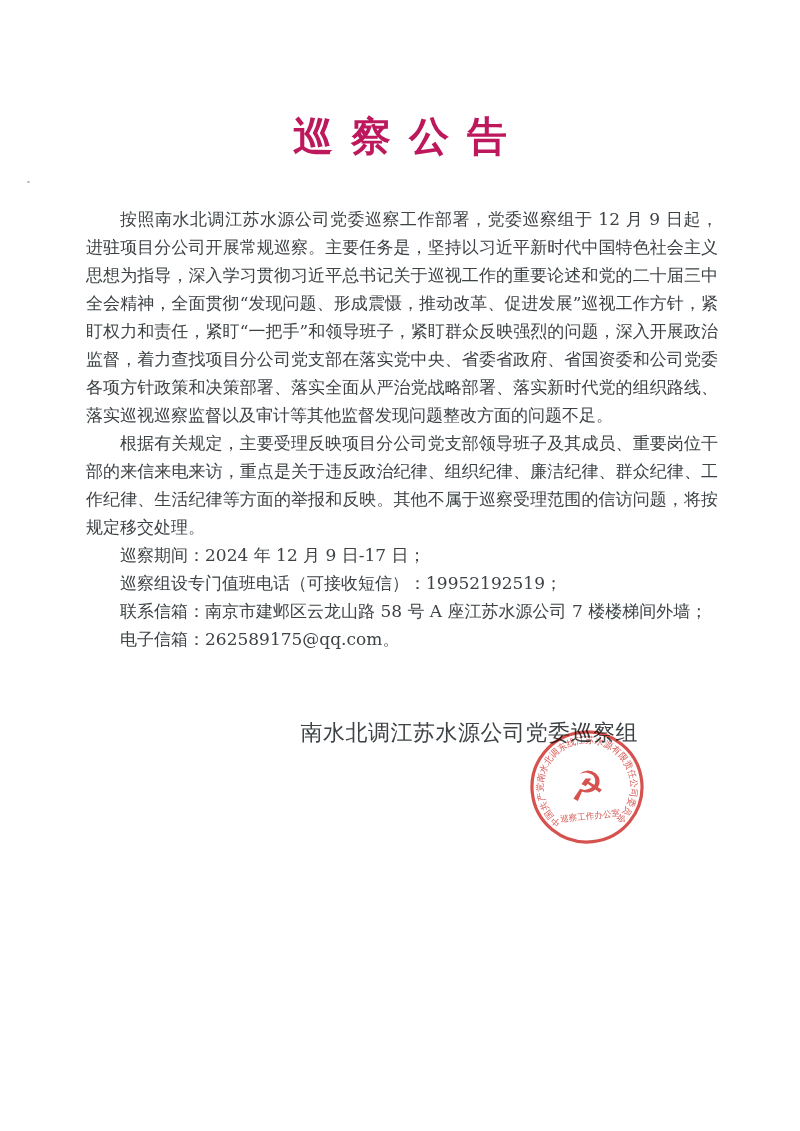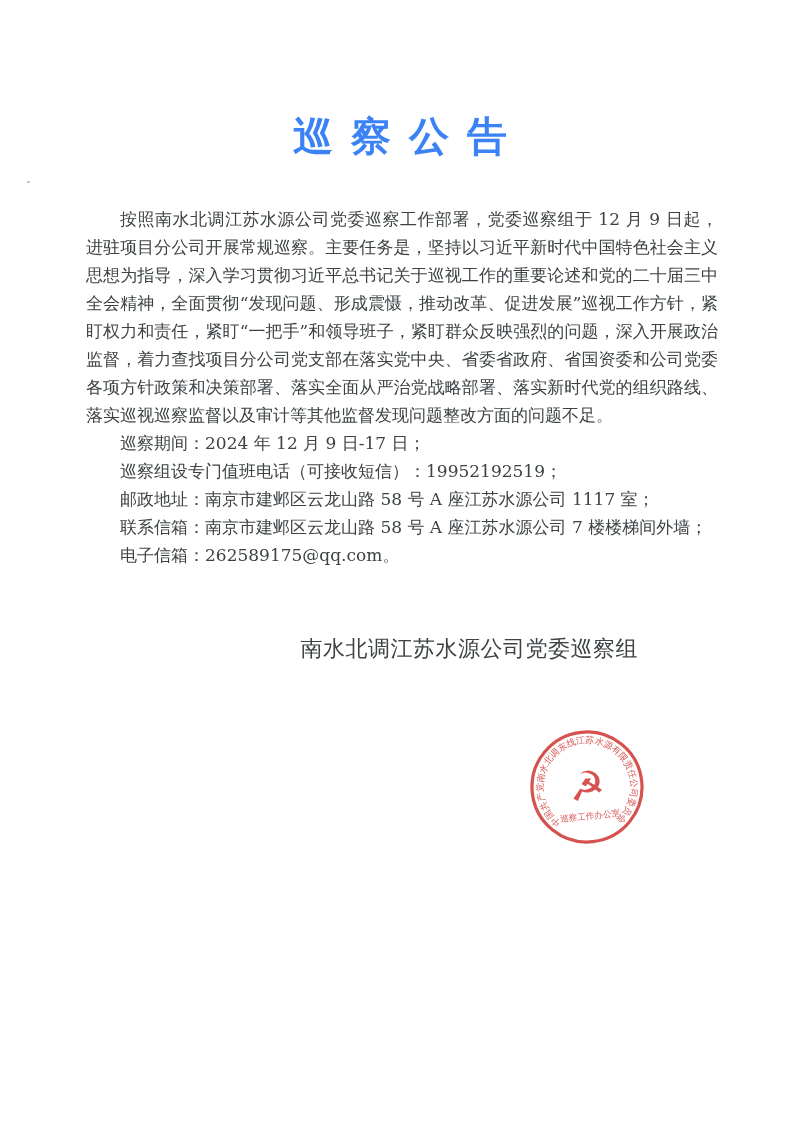--- a/index.html
+++ b/index.html
@@ -20,21 +20,21 @@
   .doc-title {
     margin: 0;
     padding-top: 112px;
     height: 48px;
     line-height: 48px;
     text-align: center;
     font-size: 40px;
     font-weight: 700;
     letter-spacing: 0.45em;
     text-indent: 0.45em; 
-    color: #3b82f6;
+    color: #be185d;
   }
   .body-text {
     margin: 45px 82px 0 86px; 
     width: 632px;
     font-size: 17px;
     line-height: 28px;
     text-align: justify;
     text-justify: inter-ideograph;
   }
   .body-text p {
@@ -85,24 +85,24 @@
 <body>
 
 <div class="page">
 
   <div class="scan-speck"></div>
 
   <h1 class="doc-title">巡察公告</h1>
 
   <div class="body-text">
     <p>按照南水北调江苏水源公司党委巡察工作部署，党委巡察组于 12 月 9 日起，进驻项目分公司开展常规巡察。主要任务是，坚持以习近平新时代中国特色社会主义思想为指导，深入学习贯彻习近平总书记关于巡视工作的重要论述和党的二十届三中全会精神，全面贯彻“发现问题、形成震慑，推动改革、促进发展”巡视工作方针，紧盯权力和责任，紧盯“一把手”和领导班子，紧盯群众反映强烈的问题，深入开展政治监督，着力查找项目分公司党支部在落实党中央、省委省政府、省国资委和公司党委各项方针政策和决策部署、落实全面从严治党战略部署、落实新时代党的组织路线、落实巡视巡察监督以及审计等其他监督发现问题整改方面的问题不足。</p>
+    <p>根据有关规定，主要受理反映项目分公司党支部领导班子及其成员、重要岗位干部的来信来电来访，重点是关于违反政治纪律、组织纪律、廉洁纪律、群众纪律、工作纪律、生活纪律等方面的举报和反映。其他不属于巡察受理范围的信访问题，将按规定移交处理。</p>
 
     <p>巡察期间：2024 年 12 月 9 日-17 日；</p>
     <p>巡察组设专门值班电话（可接收短信）：19952192519；</p>
-    <p>邮政地址：南京市建邺区云龙山路 58 号 A 座江苏水源公司 1117 室；</p>
     <p>联系信箱：南京市建邺区云龙山路 58 号 A 座江苏水源公司 7 楼楼梯间外墙；</p>
     <p>电子信箱：262589175@qq.com。</p>
 
     <div class="signature">
       <span class="sig-inner">
         <span class="sig-org">南水北调江苏水源公司党委巡察组</span>
       </span>
     </div>
   </div>
 

